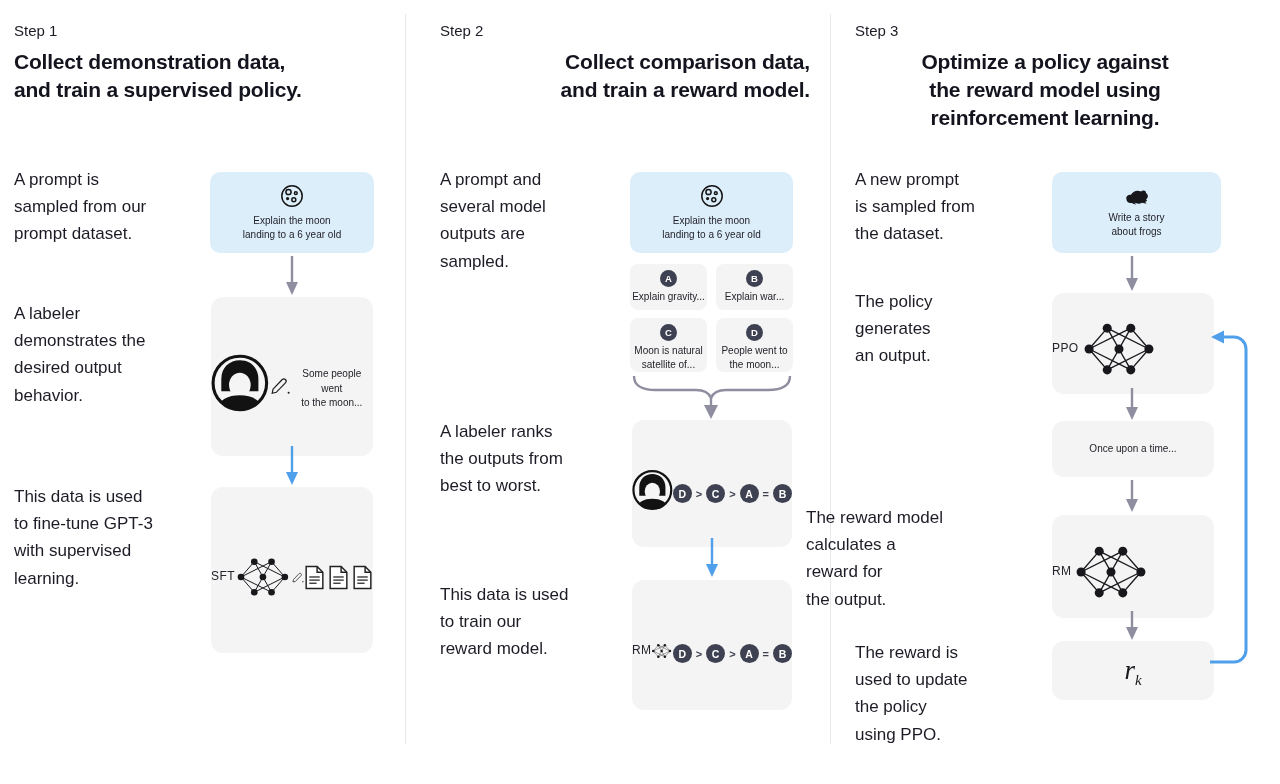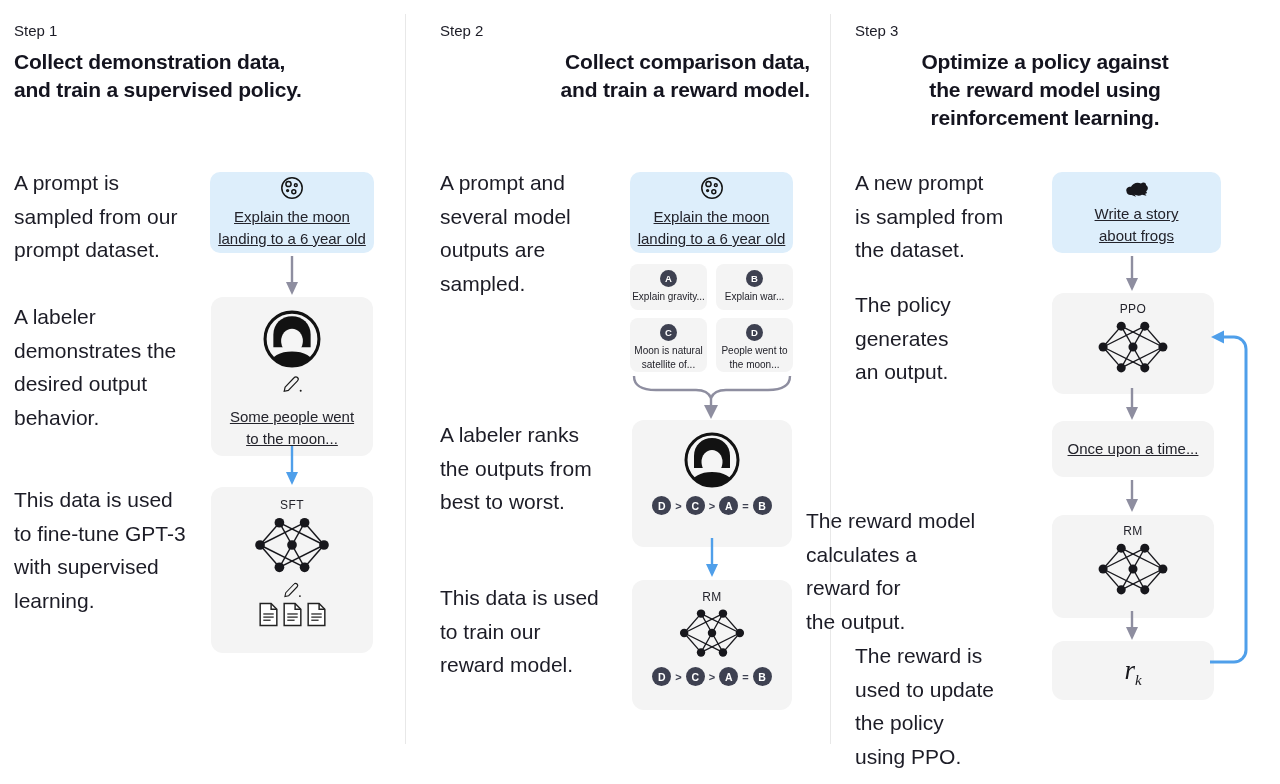--- a/index.html
+++ b/index.html
@@ -4,26 +4,26 @@
 <style>
   html,body{margin:0;padding:0;background:#ffffff;}
   .canvas{
     position:relative;width:1280px;height:784px;background:#ffffff;overflow:hidden;
     font-family:"Liberation Sans","DejaVu Sans",sans-serif;color:#1c1c26;
   }
   .divider{position:absolute;top:14px;height:730px;width:1px;background:#e8e8e8;}
   .step-label{position:absolute;font-size:15px;color:#1c1c26;}
   .heading{position:absolute;font-size:21px;font-weight:bold;line-height:1.33;
     white-space:pre-line;letter-spacing:-0.2px;color:#14141f;}
-  .body-text{position:absolute;font-size:21px;line-height:1.6;white-space:pre-line;color:#1c1c26;}
+  .body-text{position:absolute;font-size:17px;line-height:1.6;white-space:pre-line;color:#1c1c26;}
   .pbox{position:absolute;background:#ddeefb;border-radius:10px;display:flex;flex-direction:column;
     align-items:center;justify-content:center;gap:5px;text-align:center;}
-  .gbox{position:absolute;background:#f4f4f4;border-radius:12px;display:flex;flex-direction:column;
+  .gbox{position:absolute;background:#f4f4f4;border-radius:12px;display:flex;flex-direction:row;
     align-items:center;text-align:center;}
-  .box-text{font-size:15px;line-height:1.45;white-space:pre-line;color:#23232b;text-decoration:underline;}
+  .box-text{font-size:10px;line-height:1.45;white-space:pre-line;color:#23232b;}
   .box-label{font-size:12px;color:#23232b;letter-spacing:0.4px;}
   .card{position:absolute;background:#f4f4f4;border-radius:8px;display:flex;flex-direction:column;
     align-items:center;justify-content:flex-start;padding-top:6px;gap:3px;text-align:center;}
   .card-badge{width:17px;height:17px;border-radius:50%;background:#3e4151;color:#ffffff;
     font-size:9.5px;font-weight:bold;display:flex;align-items:center;justify-content:center;}
   .card-text{font-size:10px;line-height:1.35;white-space:pre-line;color:#23232b;}
   .rank{display:flex;align-items:center;gap:4px;}
   .rank-badge{width:19px;height:19px;border-radius:50%;background:#3e4151;color:#ffffff;
     font-size:10.5px;font-weight:bold;display:flex;align-items:center;justify-content:center;}
   .rank-sep{font-size:11px;font-weight:bold;color:#3e4151;}

